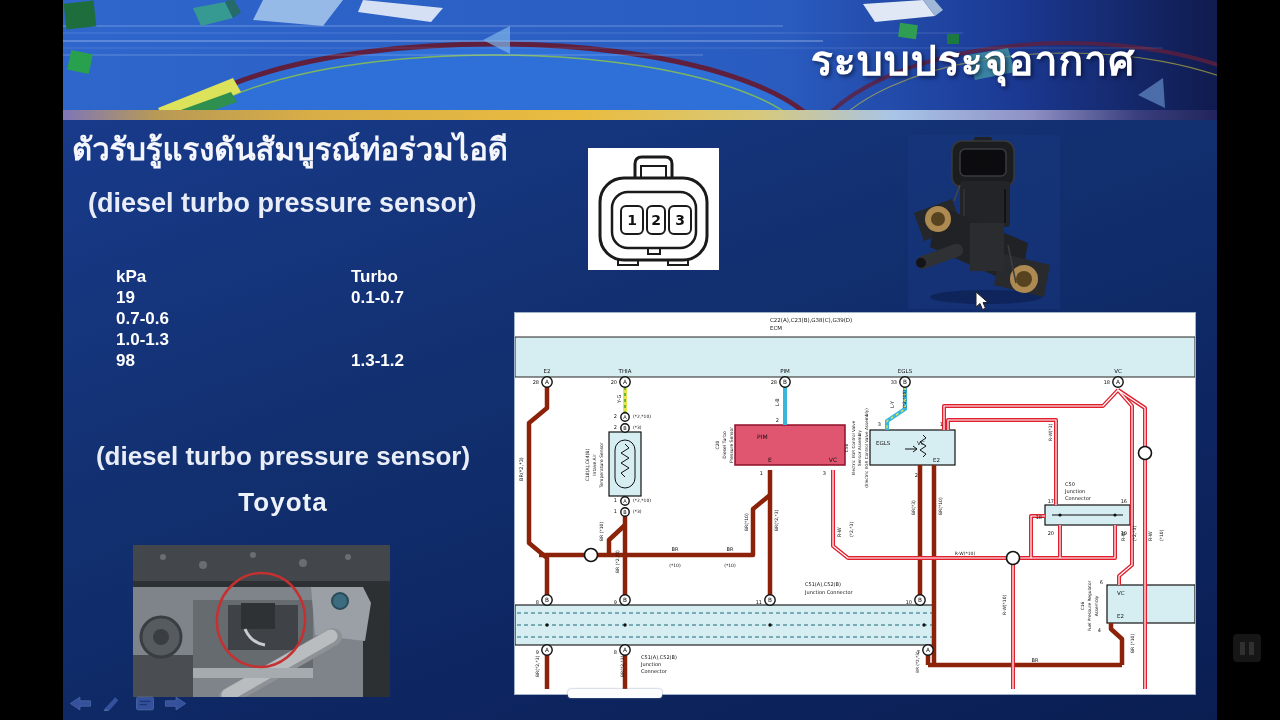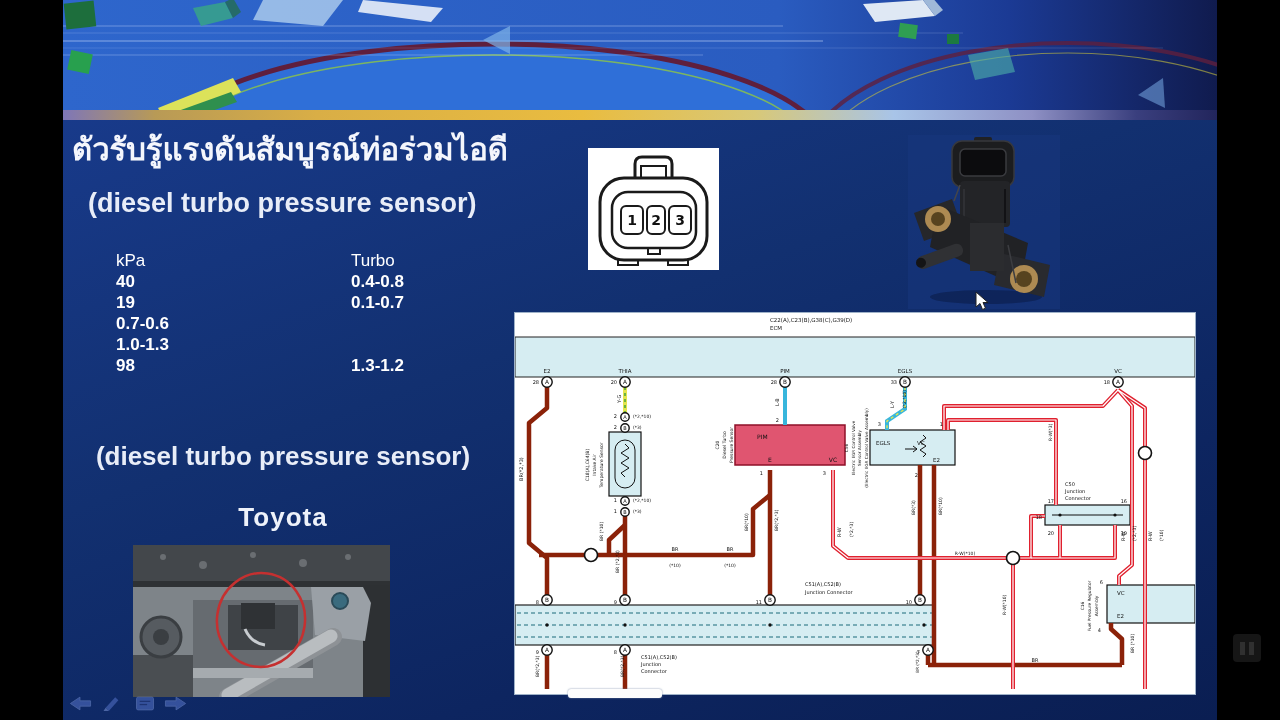--- a/index.html
+++ b/index.html
@@ -15,26 +15,26 @@
   #slide-title{left:700px;top:28px;width:420px;text-align:center;color:#fff;
     font-size:41px;font-weight:700;letter-spacing:1px;text-shadow:2px 2px 4px rgba(0,0,20,.6);}
   
   #heading-thai{left:9px;top:124px;color:#f4f6fc;font-size:31px;font-weight:700;white-space:nowrap;}
   #heading-en{left:25px;top:188px;color:#e8edf8;font-size:27px;font-weight:600;}
   
   #pv-table{left:50px;top:250px;width:360px;color:#fff;font-size:17px;font-weight:700;}
   .trow{display:flex;line-height:21px;}
   .trow span:first-child{width:232px;padding-left:3px;}
   .trow span:last-child{padding-left:3px;}
-  .thead span{font-weight:400;}
+  .thead span{font-weight:700;margin-top:16px;}
   
   #connector-panel{left:525px;top:148px;width:131px;height:122px;background:#fff;}
   
   #caption-en{left:24px;top:441px;width:392px;text-align:center;color:#e8edf8;font-size:26px;font-weight:600;}
-  #brand{left:24px;top:487px;width:392px;text-align:center;color:#eef2fa;font-size:26px;font-weight:600;letter-spacing:1px;margin-top:15px;}
+  #brand{left:24px;top:487px;width:392px;text-align:center;color:#eef2fa;font-size:26px;font-weight:600;letter-spacing:1px;}
   
   #sensor-photo{left:845px;top:135px;width:152px;height:174px;}
   #engine-photo{left:70px;top:545px;width:257px;height:152px;}
   
   #wiring-panel{left:452px;top:313px;width:680px;height:381px;background:#fff;outline:1px solid #9fb2c8;}
   #wires text{font-family:"DejaVu Sans","Liberation Sans",sans-serif;fill:#111;}
   
   #cursor{left:912px;top:292px;width:16px;height:20px;}
   
   .pctl{top:695px;width:22px;height:17px;opacity:.55;}
@@ -86,36 +86,33 @@
         <polygon points="420,40 447,26 447,54" fill="#7fb3e8" opacity="0.7"></polygon>
         <polygon points="800,4 860,0 872,16 812,22" fill="#dfe8f4"></polygon>
         <polygon points="860,0 872,16 880,10 868,-4" fill="#9fb8d8"></polygon>
         <rect x="836" y="24" width="18" height="14" fill="#2f9e52" transform="rotate(8 845 31)"></rect>
         <rect x="884" y="34" width="12" height="10" fill="#1c7a40"></rect>
         <polygon points="905,55 945,48 952,72 912,80" fill="#4fb3a8" opacity="0.6"></polygon>
         <polygon points="1075,95 1100,78 1102,108" fill="#6f9fd8" opacity="0.6"></polygon>
       </g>
     </svg>
 
+    <div id="slide-title" class="abs">ระบบประจุอากาศ</div>
 
     <div id="accent-strip" class="abs"></div>
 
     <div id="heading-thai" class="abs">ตัวรับรู้แรงดันสัมบูรณ์ท่อร่วมไอดี</div>
     <div id="heading-en" class="abs">(diesel turbo pressure sensor)</div>
 
     <div id="pv-table" class="abs">
       <div class="trow thead">
         <span>kPa</span>
         <span>Turbo</span>
       </div>
       <div class="rows">
-          <div class="trow">
-            <span>40</span>
-            <span>0.4-0.8</span>
-          </div>
           <div class="trow">
             <span>19</span>
             <span>0.1-0.7</span>
           </div>
           <div class="trow">
             <span>0.7-0.6</span>
           </div>
           <div class="trow">
             <span>1.0-1.3</span>
           </div>

